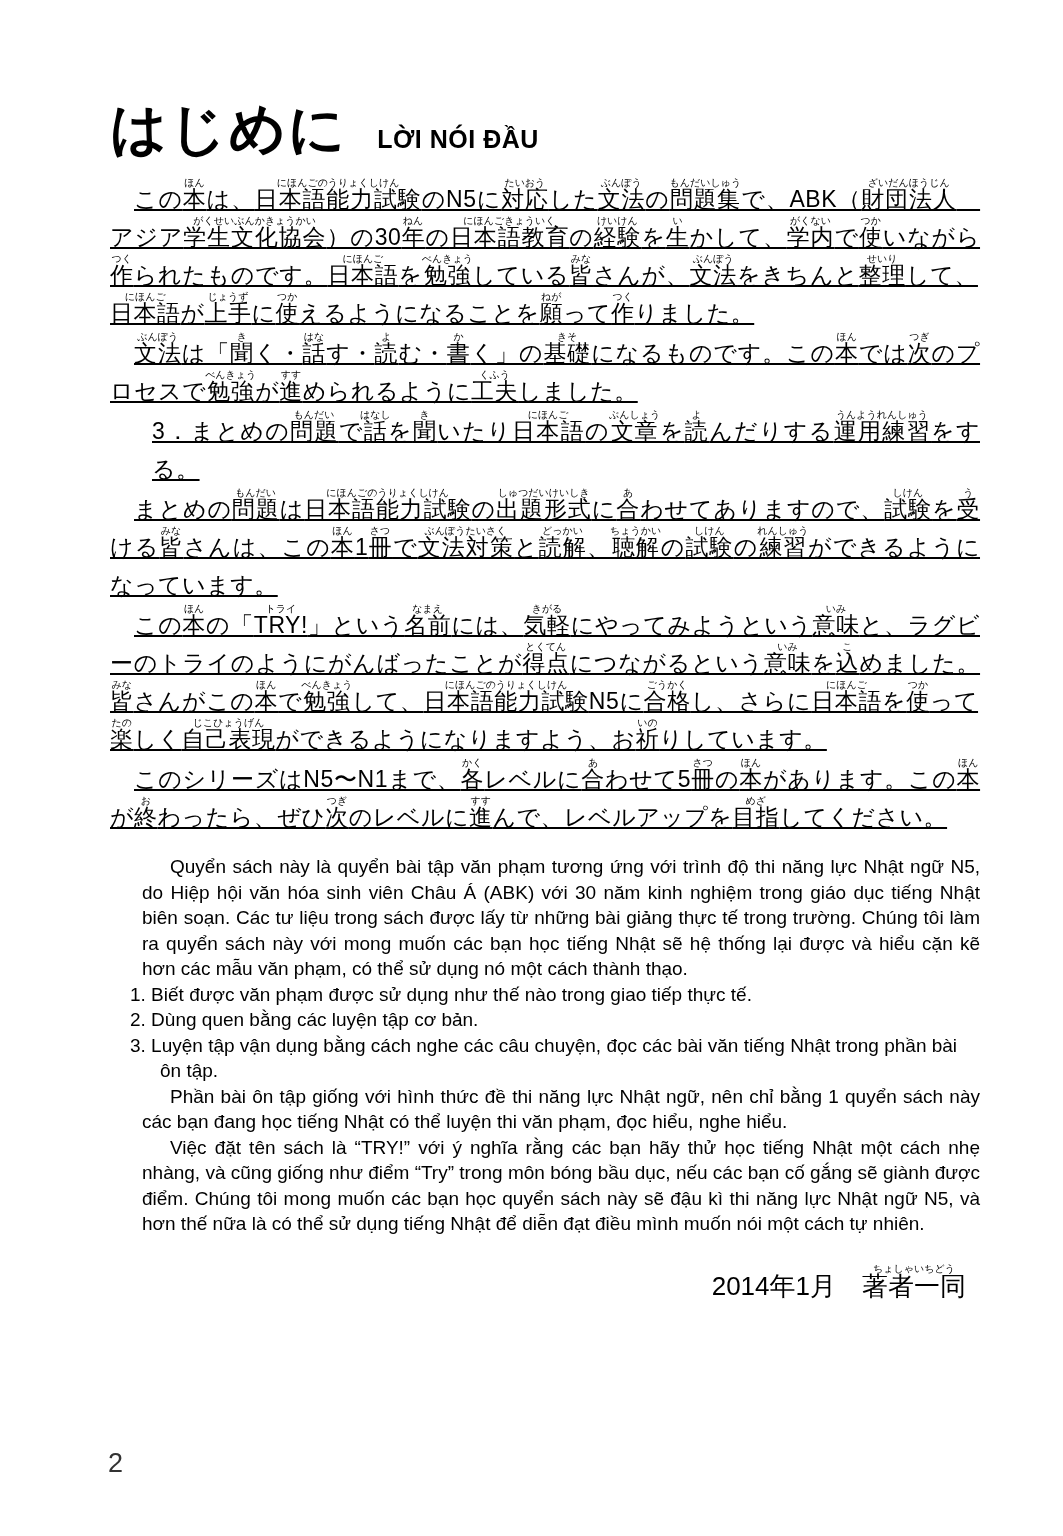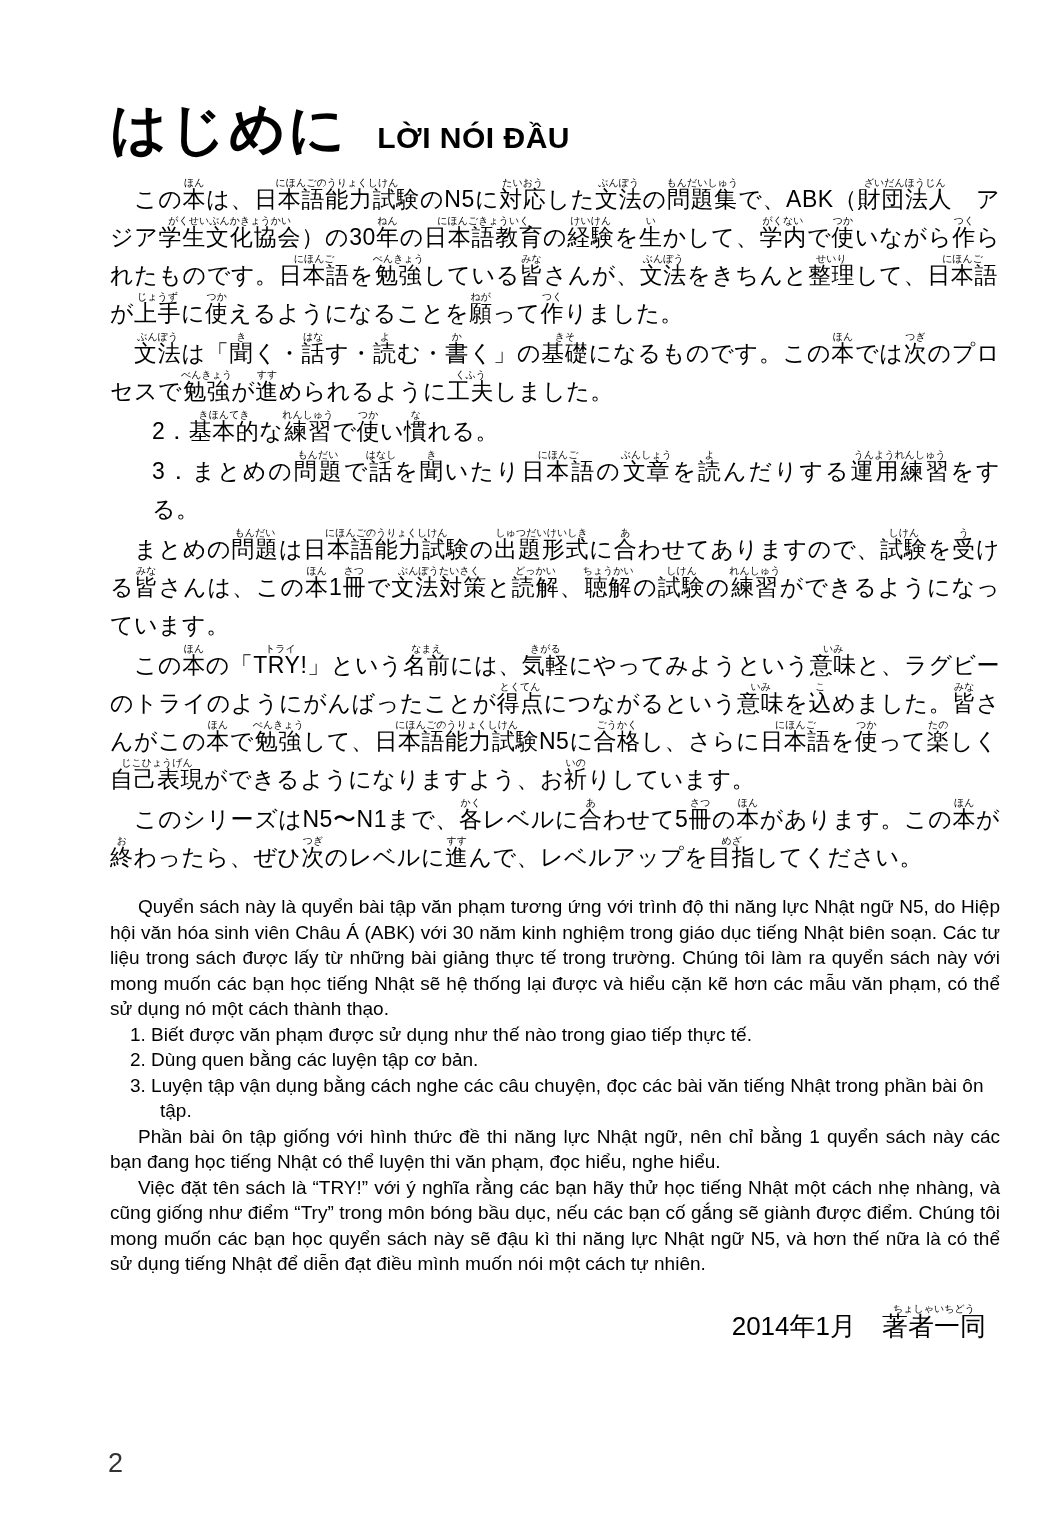--- a/index.html
+++ b/index.html
@@ -6,67 +6,68 @@
   html, body { background: #ffffff; }
   body {
     width: 1063px; height: 1536px;
     position: relative;
     overflow: hidden;
     font-family: "Liberation Sans", "DejaVu Sans", sans-serif;
     color: #111;
   }
   .page {
     position: absolute; inset: 0;
-    padding: 92px 63px 0 110px;
+    padding: 92px 83px 0 110px;
     background: #fff;
   }
   .title-row {
     display: flex;
     align-items: baseline;
     margin-bottom: 8px;
   }
   .title-jp {
     font-size: 56px;
     font-weight: 900;
     letter-spacing: 2px;
     color: #000;
   }
   .title-vi {
-    font-size: 30px;
+    font-size: 25px;
     font-weight: 800;
     margin-left: 30px;
     letter-spacing: 0.5px;
     color: #000;
   }
   
   .jp { margin-top: 10px; }
   .jp p {
     font-size: 23px;
     line-height: 38px;
     letter-spacing: 0.5px;
     color: #000;
     text-align: justify;
+    text-decoration: underline;
   }
   .jp p.indent { text-indent: 24px; }
   .jp p.list { text-indent: 0; padding-left: 42px; position: relative; }
   ruby { ruby-align: center; }
   rt {
     font-size: 10px;
     letter-spacing: 0;
     font-weight: 400;
   }
   
   .vi { margin-top: 18px; }
   .vi p {
     font-size: 19px;
     line-height: 25.5px;
     color: #000;
     text-align: justify;
   }
-  .vi p.indent { text-indent: 28px; }
+  .vi p.indent { text-indent: 28px; margin-left: 32px; }
   .vi p.list {
     margin-left: 20px;
     padding-left: 30px;
     text-indent: -30px;
     text-align: left;
   }
   
   .signature {
     margin-top: 26px;
     text-align: right;
@@ -91,21 +92,20 @@
 <div class="page">
 
   <div class="title-row">
     <span class="title-jp">はじめに</span>
     <span class="title-vi">LỜI NÓI ĐẦU</span>
   </div>
 
   <div class="jp">
       <p class="indent">この<ruby>本<rt>ほん</rt></ruby>は、<ruby>日本語能力試験<rt>にほんごのうりょくしけん</rt></ruby>のN5に<ruby>対応<rt>たいおう</rt></ruby>した<ruby>文法<rt>ぶんぽう</rt></ruby>の<ruby>問題集<rt>もんだいしゅう</rt></ruby>で、ABK（<ruby>財団法人<rt>ざいだんほうじん</rt></ruby>　アジア<ruby>学生文化協会<rt>がくせいぶんかきょうかい</rt></ruby>）の30<ruby>年<rt>ねん</rt></ruby>の<ruby>日本語教育<rt>にほんごきょういく</rt></ruby>の<ruby>経験<rt>けいけん</rt></ruby>を<ruby>生<rt>い</rt></ruby>かして、<ruby>学内<rt>がくない</rt></ruby>で<ruby>使<rt>つか</rt></ruby>いながら<ruby>作<rt>つく</rt></ruby>られたものです。<ruby>日本語<rt>にほんご</rt></ruby>を<ruby>勉強<rt>べんきょう</rt></ruby>している<ruby>皆<rt>みな</rt></ruby>さんが、<ruby>文法<rt>ぶんぽう</rt></ruby>をきちんと<ruby>整理<rt>せいり</rt></ruby>して、<ruby>日本語<rt>にほんご</rt></ruby>が<ruby>上手<rt>じょうず</rt></ruby>に<ruby>使<rt>つか</rt></ruby>えるようになることを<ruby>願<rt>ねが</rt></ruby>って<ruby>作<rt>つく</rt></ruby>りました。</p>
       <p class="indent"><ruby>文法<rt>ぶんぽう</rt></ruby>は「<ruby>聞<rt>き</rt></ruby>く・<ruby>話<rt>はな</rt></ruby>す・<ruby>読<rt>よ</rt></ruby>む・<ruby>書<rt>か</rt></ruby>く」の<ruby>基礎<rt>きそ</rt></ruby>になるものです。この<ruby>本<rt>ほん</rt></ruby>では<ruby>次<rt>つぎ</rt></ruby>のプロセスで<ruby>勉強<rt>べんきょう</rt></ruby>が<ruby>進<rt>すす</rt></ruby>められるように<ruby>工夫<rt>くふう</rt></ruby>しました。</p>
-      <p class="list">2．<ruby>基本的<rt>きほんてき</rt></ruby>な<ruby>練習<rt>れんしゅう</rt></ruby>で<ruby>使<rt>つか</rt></ruby>い<ruby>慣<rt>な</rt></ruby>れる。</p>
       <p class="list">3．まとめの<ruby>問題<rt>もんだい</rt></ruby>で<ruby>話<rt>はなし</rt></ruby>を<ruby>聞<rt>き</rt></ruby>いたり<ruby>日本語<rt>にほんご</rt></ruby>の<ruby>文章<rt>ぶんしょう</rt></ruby>を<ruby>読<rt>よ</rt></ruby>んだりする<ruby>運用練習<rt>うんようれんしゅう</rt></ruby>をする。</p>
       <p class="indent">まとめの<ruby>問題<rt>もんだい</rt></ruby>は<ruby>日本語能力試験<rt>にほんごのうりょくしけん</rt></ruby>の<ruby>出題形式<rt>しゅつだいけいしき</rt></ruby>に<ruby>合<rt>あ</rt></ruby>わせてありますので、<ruby>試験<rt>しけん</rt></ruby>を<ruby>受<rt>う</rt></ruby>ける<ruby>皆<rt>みな</rt></ruby>さんは、この<ruby>本<rt>ほん</rt></ruby>1<ruby>冊<rt>さつ</rt></ruby>で<ruby>文法対策<rt>ぶんぽうたいさく</rt></ruby>と<ruby>読解<rt>どっかい</rt></ruby>、<ruby>聴解<rt>ちょうかい</rt></ruby>の<ruby>試験<rt>しけん</rt></ruby>の<ruby>練習<rt>れんしゅう</rt></ruby>ができるようになっています。</p>
       <p class="indent">この<ruby>本<rt>ほん</rt></ruby>の「<ruby>TRY!<rt>トライ</rt></ruby>」という<ruby>名前<rt>なまえ</rt></ruby>には、<ruby>気軽<rt>きがる</rt></ruby>にやってみようという<ruby>意味<rt>いみ</rt></ruby>と、ラグビーのトライのようにがんばったことが<ruby>得点<rt>とくてん</rt></ruby>につながるという<ruby>意味<rt>いみ</rt></ruby>を<ruby>込<rt>こ</rt></ruby>めました。<ruby>皆<rt>みな</rt></ruby>さんがこの<ruby>本<rt>ほん</rt></ruby>で<ruby>勉強<rt>べんきょう</rt></ruby>して、<ruby>日本語能力試験<rt>にほんごのうりょくしけん</rt></ruby>N5に<ruby>合格<rt>ごうかく</rt></ruby>し、さらに<ruby>日本語<rt>にほんご</rt></ruby>を<ruby>使<rt>つか</rt></ruby>って<ruby>楽<rt>たの</rt></ruby>しく<ruby>自己表現<rt>じこひょうげん</rt></ruby>ができるようになりますよう、お<ruby>祈<rt>いの</rt></ruby>りしています。</p>
       <p class="indent">このシリーズはN5〜N1まで、<ruby>各<rt>かく</rt></ruby>レベルに<ruby>合<rt>あ</rt></ruby>わせて5<ruby>冊<rt>さつ</rt></ruby>の<ruby>本<rt>ほん</rt></ruby>があります。この<ruby>本<rt>ほん</rt></ruby>が<ruby>終<rt>お</rt></ruby>わったら、ぜひ<ruby>次<rt>つぎ</rt></ruby>のレベルに<ruby>進<rt>すす</rt></ruby>んで、レベルアップを<ruby>目指<rt>めざ</rt></ruby>してください。</p>
     </div>
 
   <div class="vi">
       <p class="indent">Quyển sách này là quyển bài tập văn phạm tương ứng với trình độ thi năng lực Nhật ngữ N5, do Hiệp hội văn hóa sinh viên Châu Á (ABK) với 30 năm kinh nghiệm trong giáo dục tiếng Nhật biên soạn. Các tư liệu trong sách được lấy từ những bài giảng thực tế trong trường. Chúng tôi làm ra quyển sách này với mong muốn các bạn học tiếng Nhật sẽ hệ thống lại được và hiểu cặn kẽ hơn các mẫu văn phạm, có thể sử dụng nó một cách thành thạo.</p>
       <p class="list">1. Biết được văn phạm được sử dụng như thế nào trong giao tiếp thực tế.</p>
       <p class="list">2. Dùng quen bằng các luyện tập cơ bản.</p>

